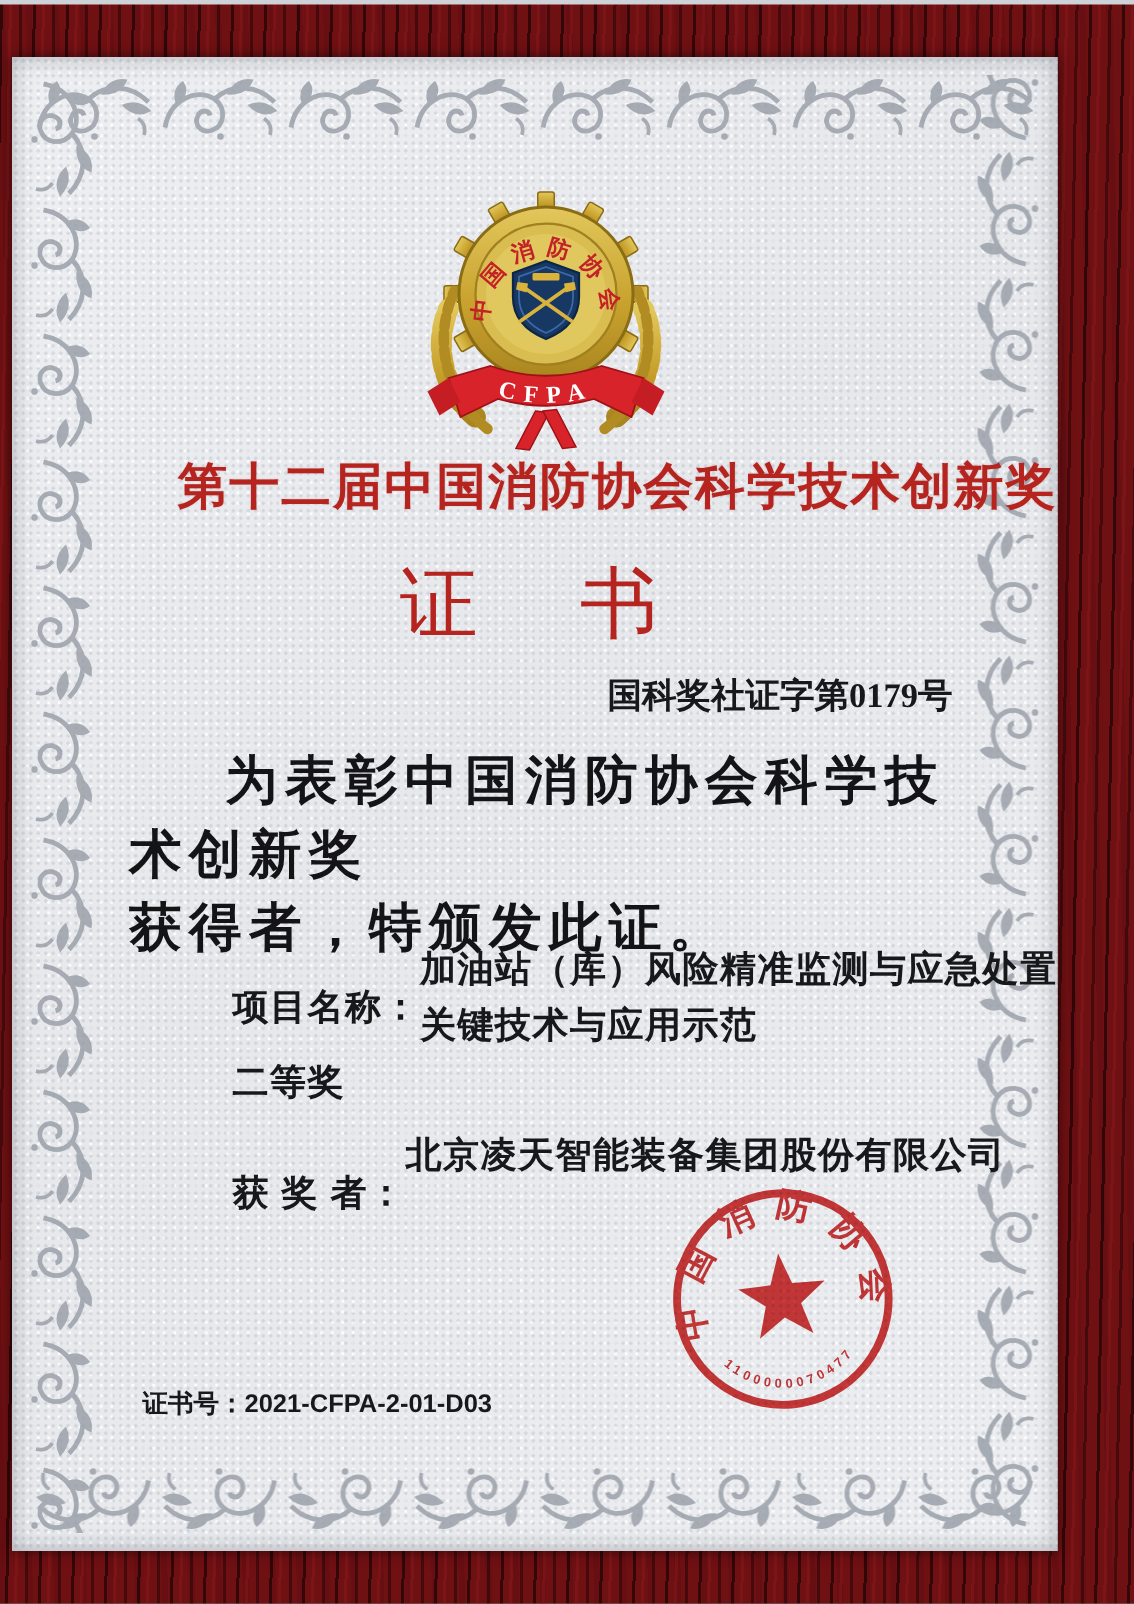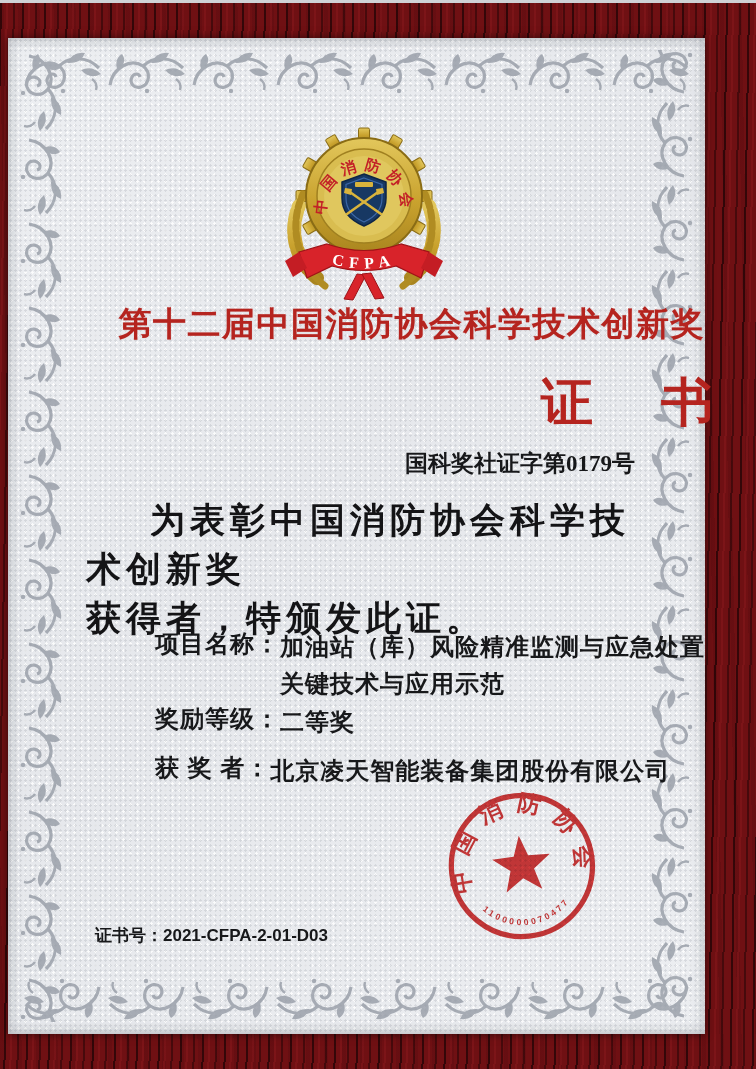--- a/index.html
+++ b/index.html
@@ -35,41 +35,41 @@
   }
   .ornate { position:absolute; left:12px; top:12px; opacity:.8; }
   .emblem { position:absolute; left:271px; top:88px; }
   .cert-title {
     position:absolute; left:0; top:264px; width:100%;
     text-align:right; color:#b5241f; font-weight:bold;
     font-size:33px; letter-spacing:1.5px;
     text-shadow:0 0 1px rgba(181,36,31,.35);
   }
   .cert-word {
-    position:absolute; left:16px; top:330px; width:100%;
-    text-align:right; color:#b5241f; font-weight:bold;
+    position:absolute; left:0; top:330px; width:100%;
+    text-align:center; color:#b5241f; font-weight:normal;
     font-size:52px; letter-spacing:8px;
   }
   .issue-no {
     position:absolute; left:397px; top:410px;
     color:#17181a; font-weight:bold; font-size:23px;
     font-family:Liberation Serif, serif;
   }
   .body-text {
     position:absolute; left:78px; top:458px; width:580px;
     color:#141416; font-size:35px; letter-spacing:5px;
     line-height:49px; font-weight:bold;
   }
   .body-text .indent { text-indent:64px; }
   .field-row {
     position:absolute; left:147px; display:flex;
     font-family:"Liberation Sans","DejaVu Sans",sans-serif;
     font-weight:bold; color:#17181a; font-size:24px;
   }
-  .field-row .label { flex:0 0 auto; letter-spacing:1px; }
+  .field-row .label { flex:0 0 auto; letter-spacing:1px;margin-top:27px; }
   .field-row .value { letter-spacing:1px; line-height:37px; }
   .row-project { top:590px; }
   .row-grade { top:665px; }
   .row-winner { top:714px; letter-spacing:2px; }
   .seal {
     position:absolute; left:433px; top:748px; width:162px; height:162px;
     transform:rotate(-6deg);
     mix-blend-mode:multiply; opacity:.93; z-index:3;
   }
   .date-line {
@@ -193,21 +193,20 @@
 
     <div class="field-row row-project">
       <div class="label">项目名称：</div>
       <div class="value">
         <div>加油站（库）风险精准监测与应急处置</div>
         <div>关键技术与应用示范</div>
       </div>
     </div>
 
     <div class="field-row row-grade">
-      <div class="label">奖励等级：</div>
       <div class="value">二等奖</div>
     </div>
 
     <div class="field-row row-winner">
       <div class="label">获 奖 者：</div>
       <div class="value">北京凌天智能装备集团股份有限公司</div>
     </div>
 
 
     <svg class="seal" viewBox="0 0 170 170">

